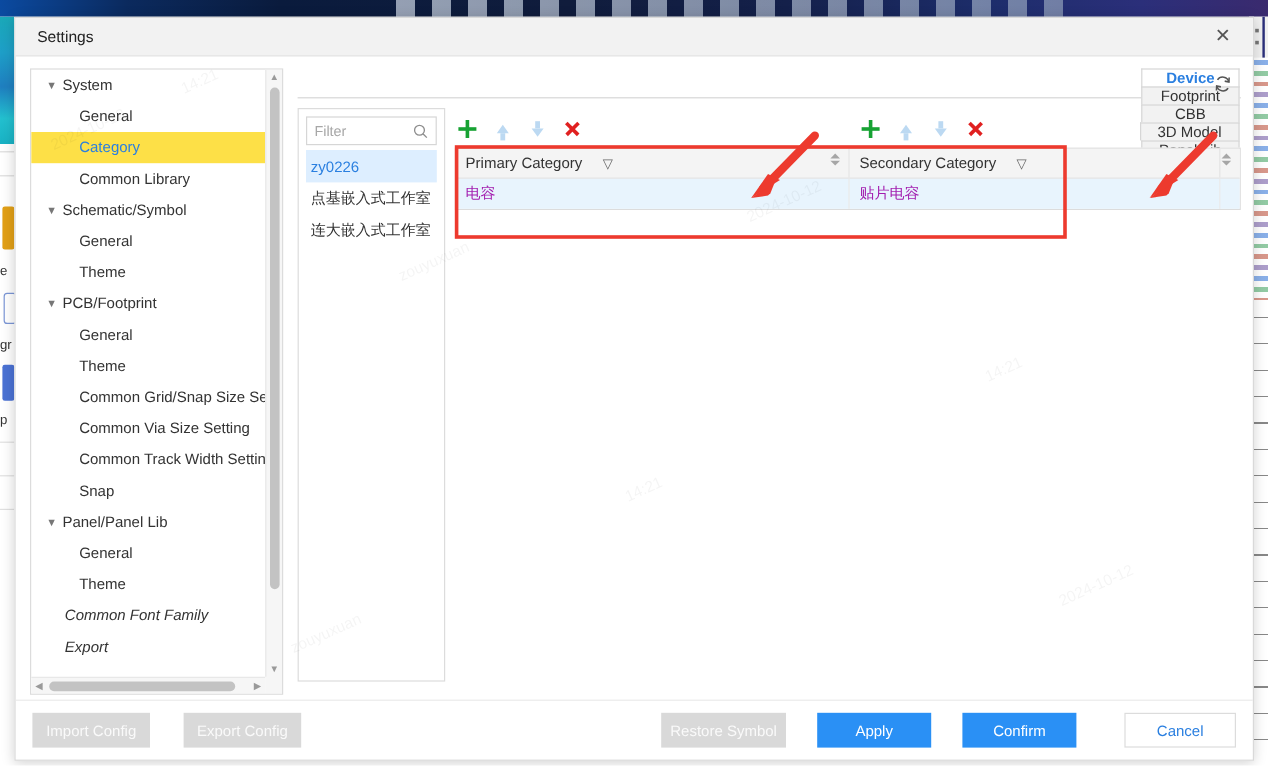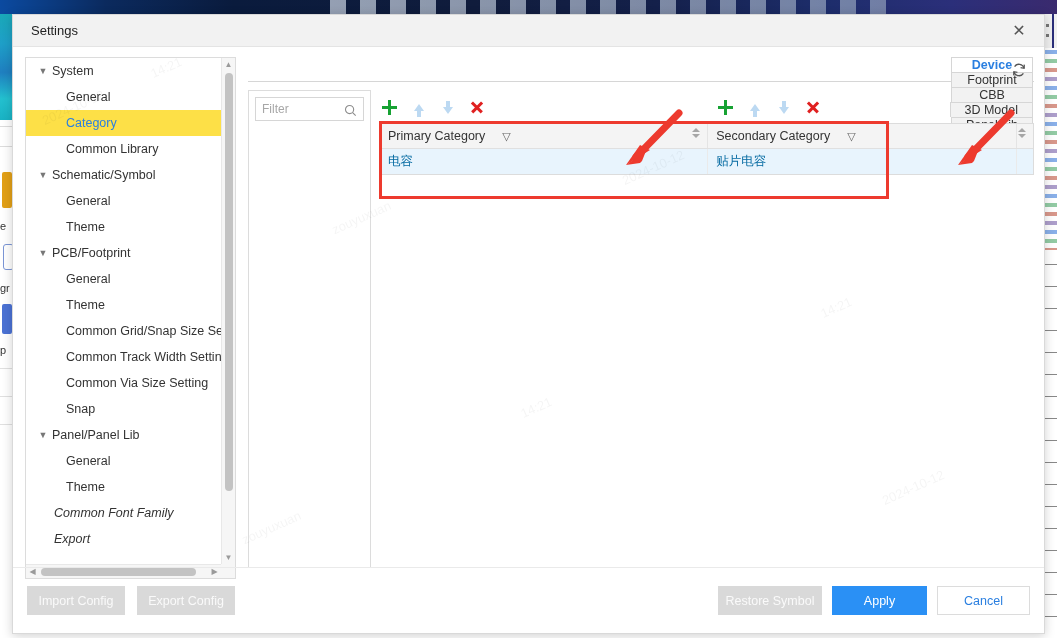--- a/index.html
+++ b/index.html
@@ -158,49 +158,49 @@
     border:1px solid #dcdcdc; background:#fff;
   }
   .thead { display:flex; height: 25px; background:#f4f4f4; border-bottom:1px solid #e0e0e0; }
   .th { display:flex; align-items:center; font-size:12.5px; color:#333; padding: 0 8px; border-right:1px solid #e4e4e4; position:relative;gap:12px; }
   .th .ftr { margin-left:5px; color:#666; font-size:11px; }
   .th .sorter { position:absolute; right:7px; top:4px; display:flex; flex-direction:column; gap:2px; }
   .sorter i { display:block; width:0; height:0; border-left:4px solid transparent; border-right:4px solid transparent; }
   .sorter i.up { border-bottom:4px solid #a6a6a6; }
   .sorter i.dn { border-top:4px solid #a6a6a6; }
   .trow { display:flex; height: 25px; background:#e8f4fd; }
-  .td { display:flex; align-items:center; font-size:12.5px; color:#0369a1; padding: 0 8px; border-right:1px solid #eaeaea; cursor:pointer;text-align:center; }
+  .td { display:flex; align-items:center; font-size:12.5px; color:#a21caf; padding: 0 8px; border-right:1px solid #eaeaea; cursor:pointer;text-align:center; }
   .col1 { width: 338px; } .col2 { width: 318px; } .col3 { flex: 1; border-right:none; }
 
   
   .hl-box {
     position:absolute; left: 131px; top: 64px; width: 510px; height: 78px;
     border: 3px solid #ed3a2e; pointer-events:none;
   }
   
   .arrow { position:absolute; pointer-events:none; }
   .arrow.a1 { left: 368px; top: 52px; }
   .arrow.a2 { left: 700px; top: 52px; }
 
   
   .footer {
-    position:absolute; left:0; right:0; bottom:0; height: 66px;
-    border-top: 1px solid #eaeaea; display:flex; align-items:center; padding: 0 14px;
+    position:absolute; left:0; right:0; bottom:0; height: 50px;
+    border-top: 1px solid #eaeaea; display:flex; align-items:center; padding: 0 14px; gap: 16px;
   }
   .btn { height: 29px; font-size: 12.5px; display:flex; align-items:center; justify-content:center;
          cursor:pointer; border:1px solid transparent; }
   .btn.grey { background:#d9d9d9; color:#fafafa; }
   .btn.blue { background:#2a90f5; color:#fff; }
   .btn.ghost { background:#fff; color:#2a7fe0; border:1px solid #dcdcdc; }
   .btn.import { width: 98px; } .btn.export { width: 98px; margin-left: 12px; }
   .spacer { flex: 1; }
   .btn.restore { width: 104px; }
   .btn.apply { width: 95px; margin-left: 10px; }
   .btn.confirm { width: 95px; margin-left: 10px; }
-  .btn.cancel { width: 93px; margin-left: 10px; }
+  .btn.cancel { width: 93px; margin-left: 24px; }
 
   
   .wm { position:absolute; color: rgba(0,0,0,.045); font-size: 13px; transform: rotate(-24deg);
         pointer-events:none; white-space:nowrap; user-select:none; }
 </style>
 </head>
 <body>
 
 <div id="bg">
   <div class="banner">
@@ -271,24 +271,24 @@
           <div class="tree-item lvl2">
             <span>General</span>
           </div>
           <div class="tree-item lvl2">
             <span>Theme</span>
           </div>
           <div class="tree-item lvl2">
             <span>Common Grid/Snap Size Se</span>
           </div>
           <div class="tree-item lvl2">
+            <span>Common Via Size Setting</span>
+          </div>
+          <div class="tree-item lvl2">
             <span>Common Track Width Settin</span>
-          </div>
-          <div class="tree-item lvl2">
-            <span>Common Via Size Setting</span>
           </div>
           <div class="tree-item lvl2">
             <span>Snap</span>
           </div>
           <div class="tree-item lvl1">
             <span class="caret">▼</span>
             <span>Panel/Panel Lib</span>
           </div>
           <div class="tree-item lvl2">
             <span>General</span>
@@ -339,20 +339,25 @@
       <div class="list-panel">
         <div class="filter-box">
           <span class="ph">Filter</span>
           <span class="mag">
             <svg width="13" height="13" viewBox="0 0 14 14" fill="none" stroke="#8d8d8d" stroke-width="1.2">
               <circle cx="6" cy="6" r="4.4"></circle>
                 <path d="M9.3 9.3 12.6 12.6"></path>
             </svg>
           </span>
         </div>
+        <div id="lib-list">
+            <div class="list-item sel">zy0226</div>
+            <div class="list-item">点基嵌入式工作室</div>
+            <div class="list-item">连大嵌入式工作室</div>
+          </div>
       </div>
 
       <div class="tbar primary">
         <span class="tb-icon">
             <span class="ic-plus"></span>
           </span>
         <span class="tb-icon">
             <span class="ic-up"></span>
           </span>
         <span class="tb-icon">
@@ -423,20 +428,21 @@
       </svg>
     </div>
   </div>
 
   <div class="footer">
     <div class="btn grey import">Import Config</div>
     <div class="btn grey export">Export Config</div>
     <div class="spacer"></div>
     <div class="btn grey restore">Restore Symbol</div>
     <div class="btn blue apply">Apply</div>
+    <div class="btn blue confirm">Confirm</div>
     <div class="btn ghost cancel">Cancel</div>
   </div>
 </div>
 
 <div class="wm" style="left:40px; top:100px;">2024-10-12</div>
 <div class="wm" style="left:150px; top:60px;">14:21</div>
 <div class="wm" style="left:330px; top:210px;">zouyuxuan</div>
 <div class="wm" style="left:620px; top:160px;">2024-10-12</div>
 <div class="wm" style="left:820px; top:300px;">14:21</div>
 <div class="wm" style="left:240px; top:520px;">zouyuxuan</div>

